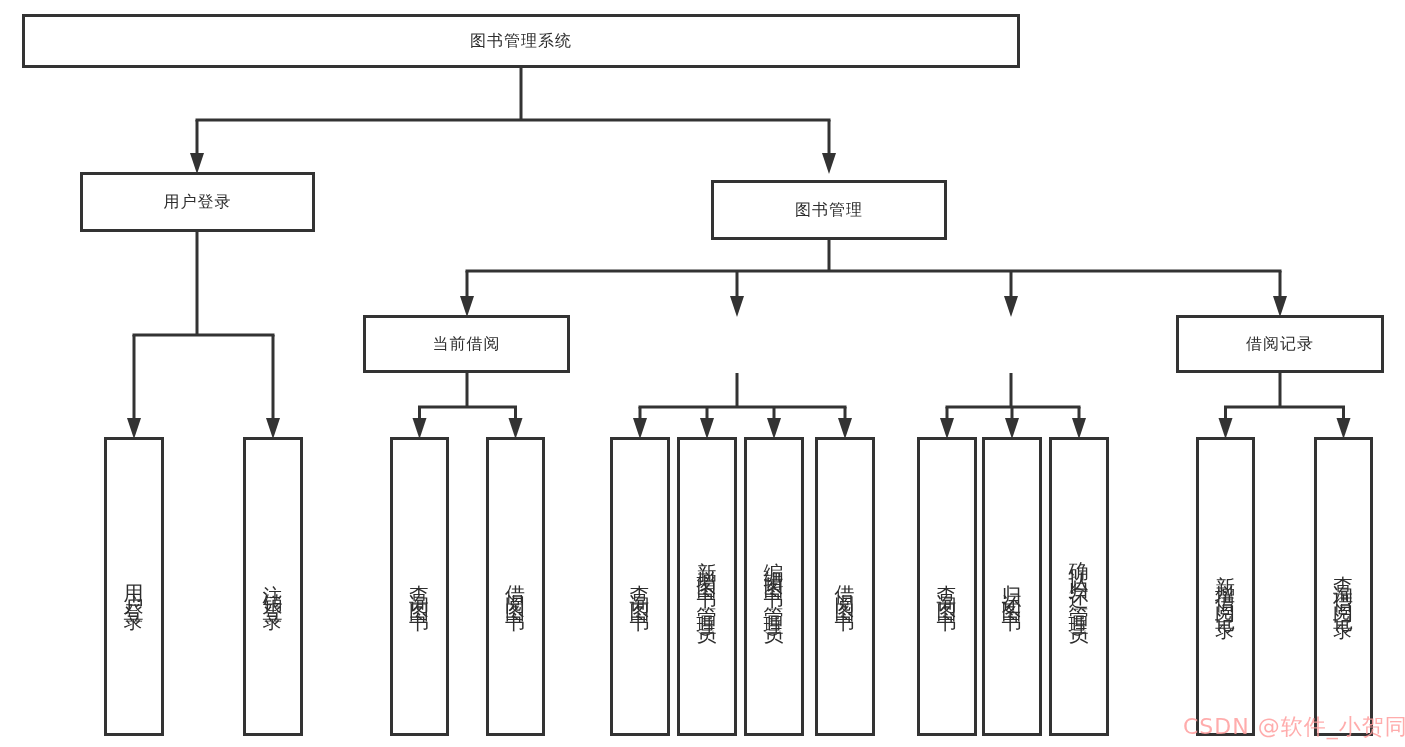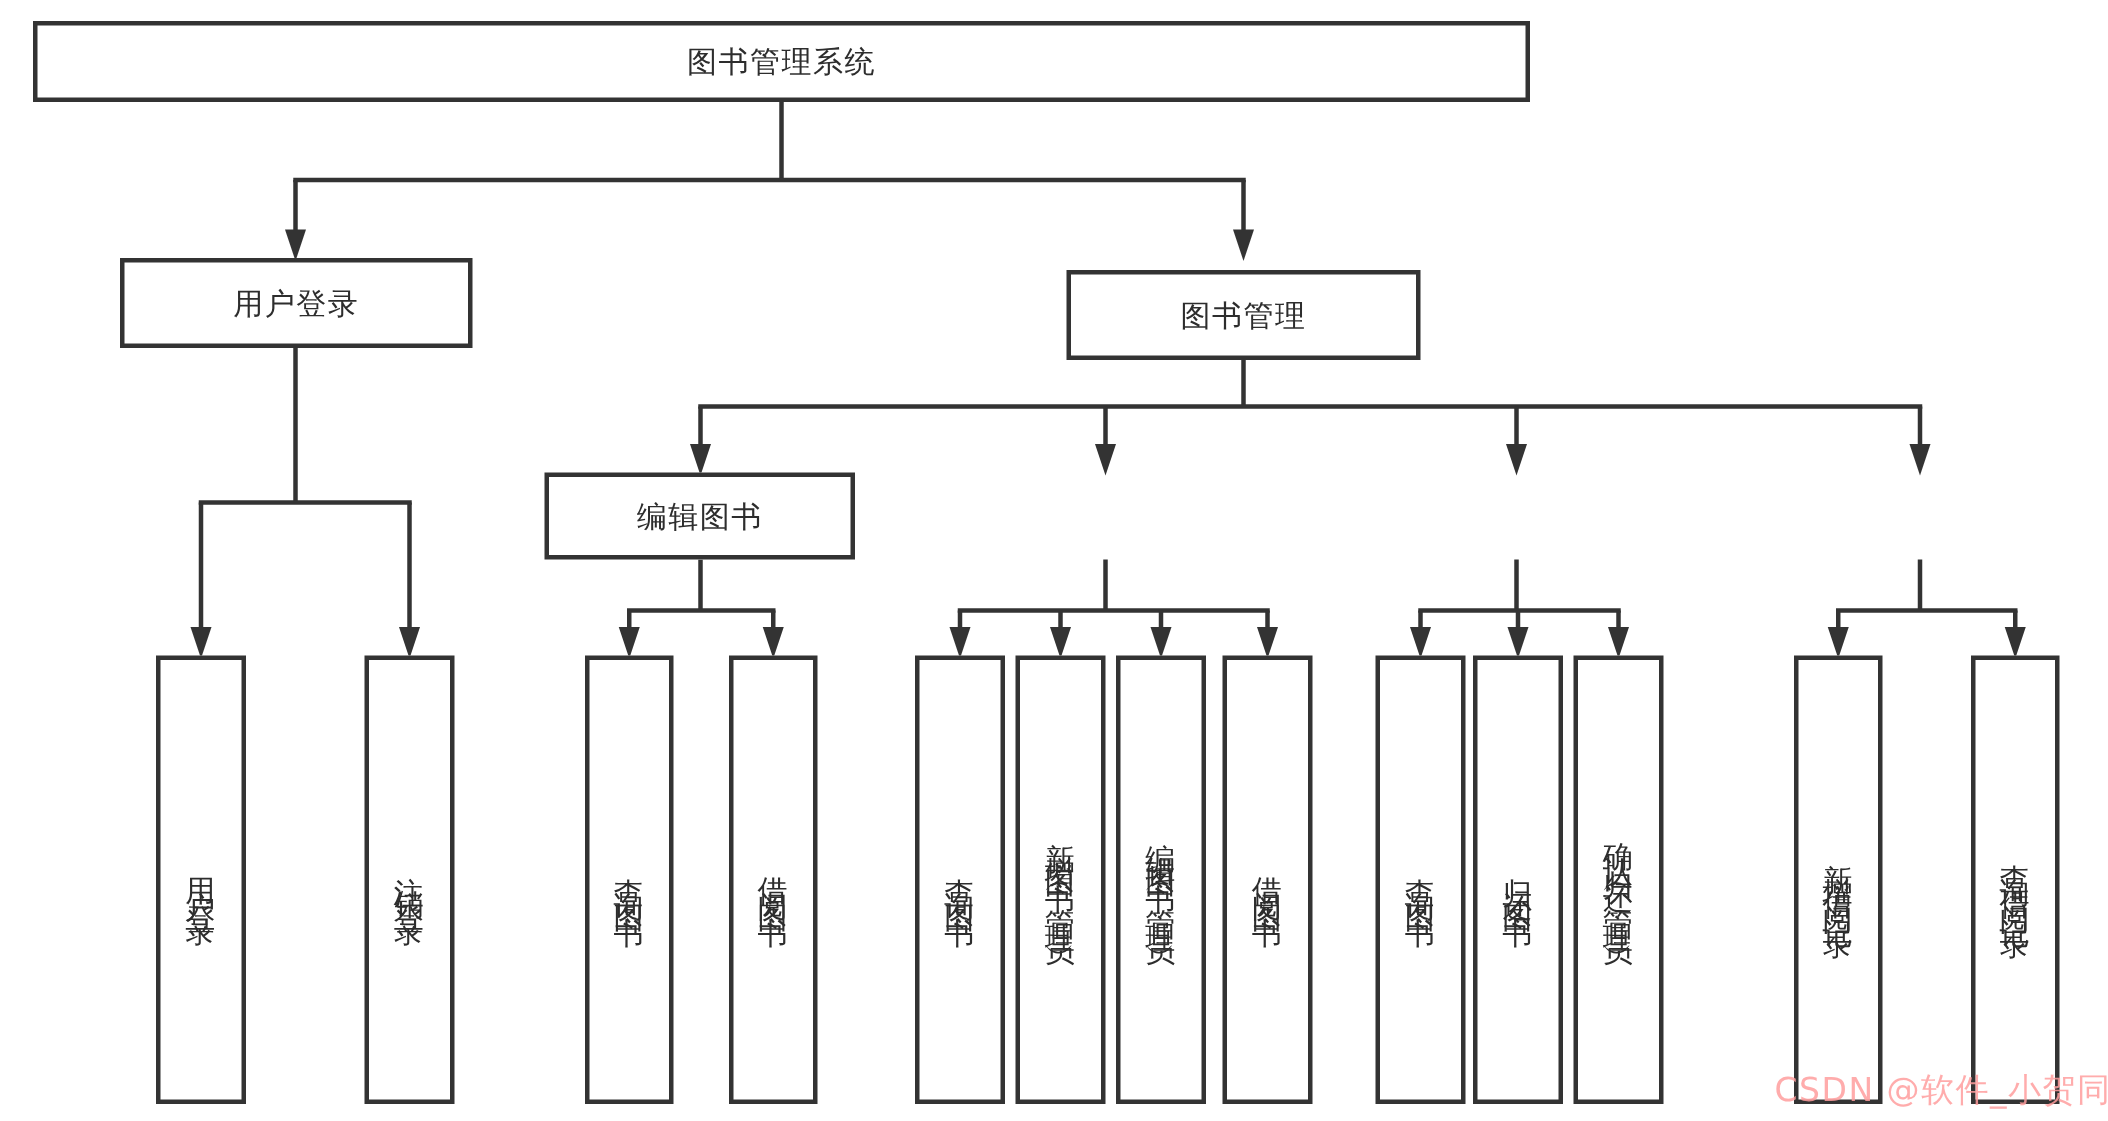--- a/index.html
+++ b/index.html
@@ -18,21 +18,21 @@
     z-index: 1;
   }
   .node {
     position: absolute;
     box-sizing: border-box;
     border: 3px solid #333333;
     background: #ffffff;
     display: flex;
     align-items: center;
     justify-content: center;
-    font-size: 20px;
+    font-size: 16px;
     letter-spacing: 1px;
     z-index: 2;
     white-space: nowrap;
   }
   .vnode {
     writing-mode: vertical-lr;
     text-orientation: mixed;
     letter-spacing: 9px;
     font-size: 20px;
     line-height: 1;
@@ -144,21 +144,22 @@
       <polygon points="1218.5,418 1232.5,418 1225.5,439"></polygon>
       <polygon points="1336.5,418 1350.5,418 1343.5,439"></polygon>
     </g>
   </svg>
 
   <div class="node n-root">图书管理系统</div>
 
   <div class="node n-login">用户登录</div>
   <div class="node n-mgmt">图书管理</div>
 
-  <div class="node n-g0">编辑图书</div>
+  <div class="node n-g0">当前借阅</div>
+  <div class="node n-g3">借阅记录</div>
 
   <div class="node vnode leaf l-a0">用户登录</div>
   <div class="node vnode leaf l-a1">注销登录</div>
 
   <div class="node vnode leaf l-b0">查询图书</div>
   <div class="node vnode leaf l-b1">借阅图书</div>
 
   <div class="node vnode leaf l-c0">查询图书</div>
   <div class="node vnode leaf l-c1">新增图书（管理员）</div>
   <div class="node vnode leaf l-c2">编辑图书（管理员）</div>

